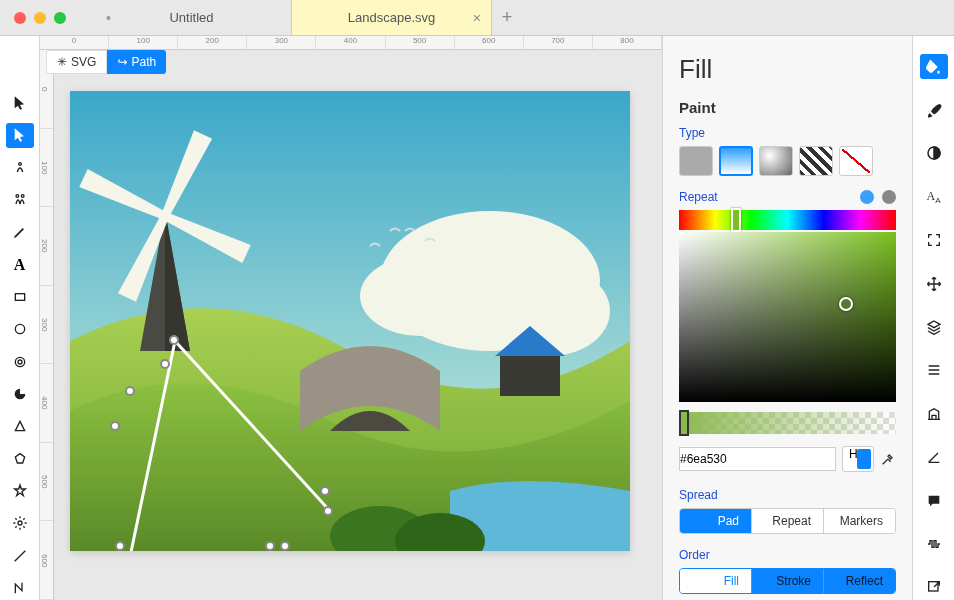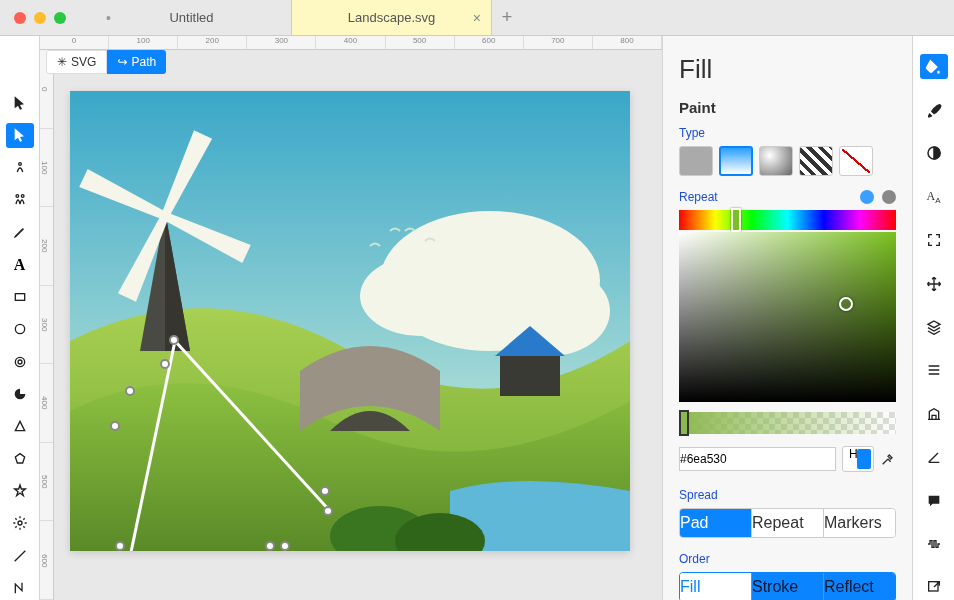--- a/index.html
+++ b/index.html
@@ -55,21 +55,21 @@
 .sv-cur{position:absolute;width:14px;height:14px;border:2px solid #fff;border-radius:50%;box-shadow:0 0 3px rgba(0,0,0,.6)}
 .alpha-bar{height:22px;margin-bottom:12px;position:relative;background:repeating-conic-gradient(#ddd 0 25%,#fff 0 50%) 0 0/12px 12px}
 .alpha-bar:before{content:"";position:absolute;inset:0;background:linear-gradient(to right,#8cb850,transparent)}
 .alpha-cur{position:absolute;top:-2px;left:0;width:10px;height:26px;border:2px solid #333;background:#8cb850}
 .hex-row{display:flex;gap:6px;margin-bottom:16px;align-items:center}
 .hex-in{flex:1;height:24px;border:1px solid #ccc;border-radius:0;padding:0 0;font-size:12px}
 .hex-sel{width:54px;height:26px;border:1px solid #ccc;border-radius:3px;font-size:12px;background:#fff;position:relative}
 .hex-sel:after{content:"";position:absolute;right:2px;top:2px;bottom:2px;width:14px;background:#0a84ff;border-radius:2px}
 .eyedrop{width:26px;height:26px;display:flex;align-items:center;justify-content:center;cursor:pointer}
 .seg{display:flex;border:1px solid #ccc;border-radius:4px;overflow:hidden;margin-bottom:14px}
-.seg-b{flex:1;padding:5px 0;font-size:16px;text-align:left;cursor:pointer;background:#fff;color:#333;border-right:1px solid #ccc}
+.seg-b{flex:1;padding:5px 12px;font-size:12px;text-align:right;cursor:pointer;background:#fff;color:#333;border-right:1px solid #ccc}
 .seg-b:last-child{border-right:none}
 .seg-b.act{background:#0a84ff;color:#fff}
 .seg.blue{border-color:#0a84ff}
 .seg.blue .seg-b{background:#0a84ff;color:#0f172a;border-color:#3a9fff}
 .seg.blue .seg-b.act{background:#fff;color:#0a84ff}
 .handle{position:absolute;width:10px;height:10px;background:#fff;border:2px solid #888;border-radius:50%}
 </style>
 </head>
 <body>
 

